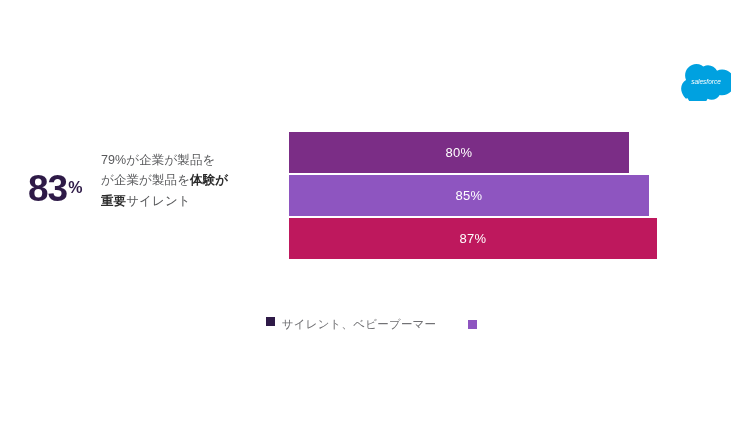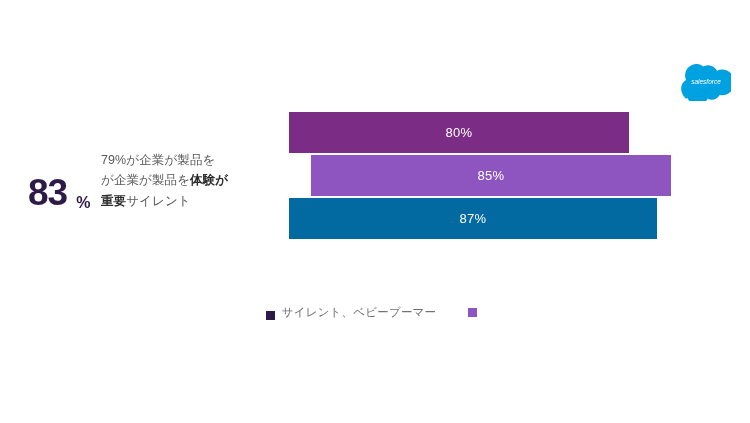--- a/index.html
+++ b/index.html
@@ -33,23 +33,22 @@
   .logo-wrap svg { display: block; }
 
   
   .stat-block {
     position: absolute;
     left: 28px;
     top: 165px;
     width: 72px;
     height: 46px;
     display: flex;
-    align-items: flex-end;
+    align-items: center;
     justify-content: flex-start;
-    gap: 8px;
   }
   .stat-number {
     font-size: 37px;
     font-weight: bold;
     color: #2E1A47;
     letter-spacing: -1px;
     line-height: 1;
   }
   .stat-percent {
     font-size: 16px;
@@ -72,21 +71,21 @@
   }
   .caption b {
     color: #2b2b2b;
     font-weight: bold;
   }
 
   
   .chart {
     position: absolute;
     left: 274px;
-    top: 112px;
+    top: 132px;
     width: 380px;
     height: 98px;
     padding-left: 15px;
   }
   .bar-row {
     position: relative;
     height: 41px;
     margin-bottom: 2px;
   }
   .bar {
@@ -114,22 +113,22 @@
     position: absolute;
     left: 0;
     top: 303px;
     width: 750px;
     display: flex;
     justify-content: center;
     align-items: center;
   }
   .legend-item {
     display: flex;
-    align-items: flex-end;
-    margin: 2px 16px;
+    align-items: flex-start;
+    margin: 14px 16px;
   }
   .legend-swatch {
     width: 9px;
     height: 9px;
     margin-right: 7px;
     flex: 0 0 auto;
   }
   .legend-text {
     font-size: 11.5px;
     color: #6f6f72;
@@ -162,27 +161,27 @@
 
   <div class="chart">
 
     <div class="bar-row">
       <div class="bar" id="bar-0" style="width: 340px; background: rgb(123, 45, 134);">
         <span class="bar-label">80%</span>
       </div>
     </div>
 
     <div class="bar-row">
-      <div class="bar" id="bar-1" style="width: 360px; background: rgb(142, 85, 192); margin-left: 22px;">
+      <div class="bar" id="bar-1" style="width: 360px; background: rgb(142, 85, 192);">
         <span class="bar-label">85%</span>
       </div>
     </div>
 
     <div class="bar-row">
-      <div class="bar" id="bar-2" style="width: 368px; background: #0369a1;">
+      <div class="bar" id="bar-2" style="width: 368px; background: #be185d;">
         <span class="bar-label">87%</span>
       </div>
     </div>
 
   </div>
 
   <div class="legend">
     <div class="legend-item">
       <span class="legend-swatch" id="sw-0" style="background: rgb(46, 26, 71);"></span>
       <span class="legend-text">サイレント、ベビーブーマー</span>

